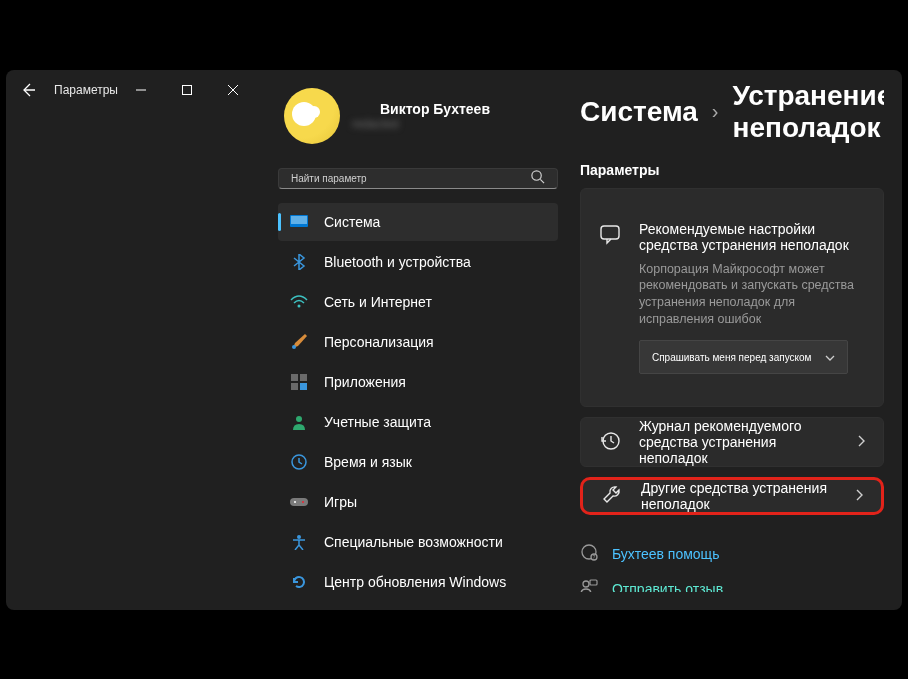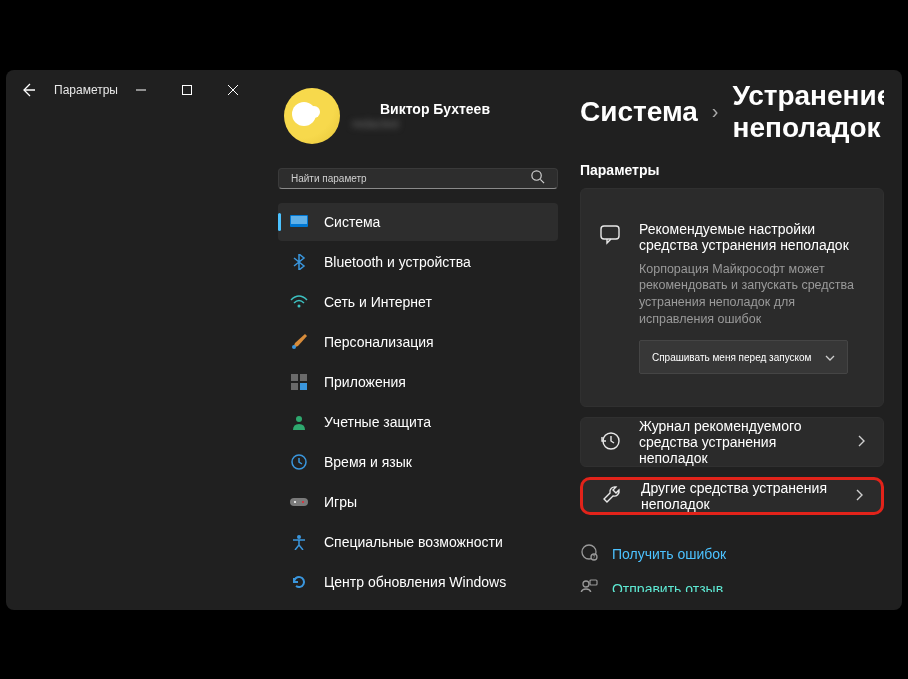--- a/index.html
+++ b/index.html
@@ -287,21 +287,21 @@
             </svg></span>
       </div>
 
       <div class="footer-links">
         <div class="footer-link blue">
           <span><svg width="18" height="18" viewBox="0 0 18 18">
                 <circle cx="9" cy="9" r="7" stroke="#9a9a9a" stroke-width="1.3" fill="none"></circle>
                 <circle cx="14" cy="14" r="3" stroke="#9a9a9a" stroke-width="1.3" fill="#202020"></circle>
                 <text x="14" y="16" font-size="5" fill="#9a9a9a" text-anchor="middle">?</text>
               </svg></span>
-          <span>Получить ошибок</span>
+          <span>Бухтеев помощь</span>
         </div>
         <div class="footer-link">
           <span><svg width="18" height="18" viewBox="0 0 18 18">
                 <circle cx="6" cy="6" r="3" stroke="#9a9a9a" stroke-width="1.3" fill="none"></circle>
                 <path d="M1 16 Q1 11 6 11 Q11 11 11 16" stroke="#9a9a9a" stroke-width="1.3" fill="none"></path>
                 <rect x="10" y="2" width="7" height="5" rx="1" stroke="#9a9a9a" stroke-width="1.2" fill="none"></rect>
               </svg></span>
           <span>Отправить отзыв</span>
         </div>
       </div>

